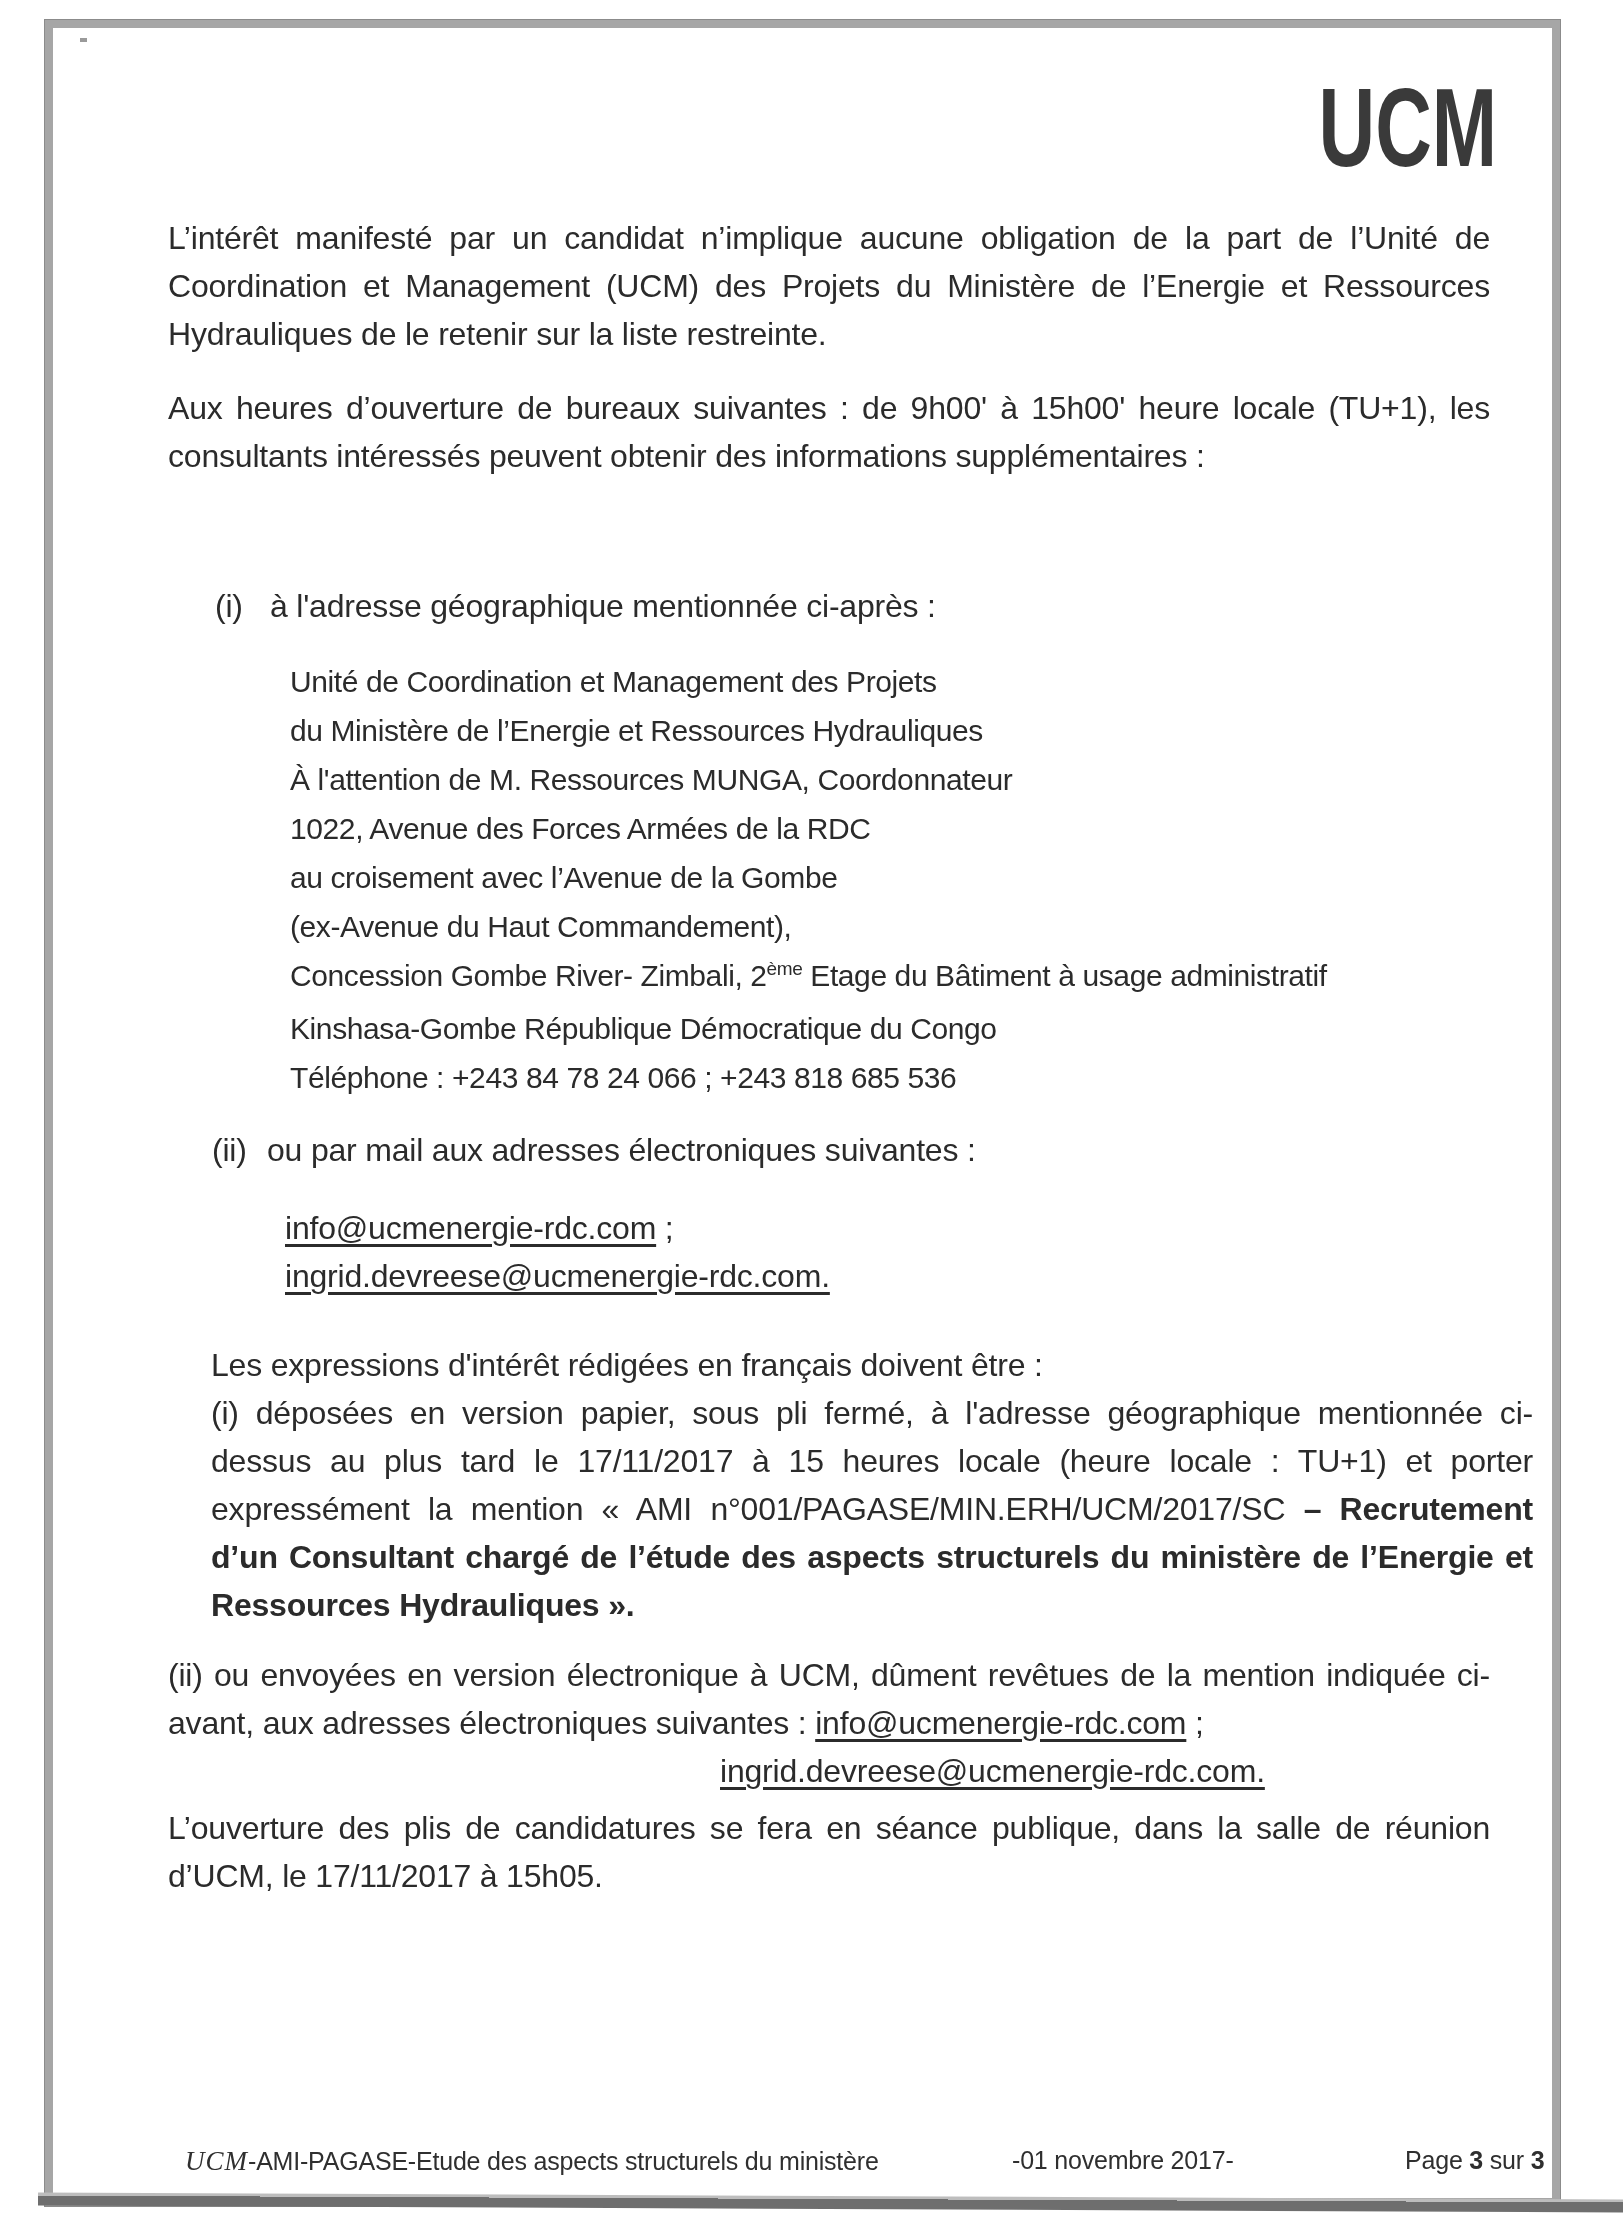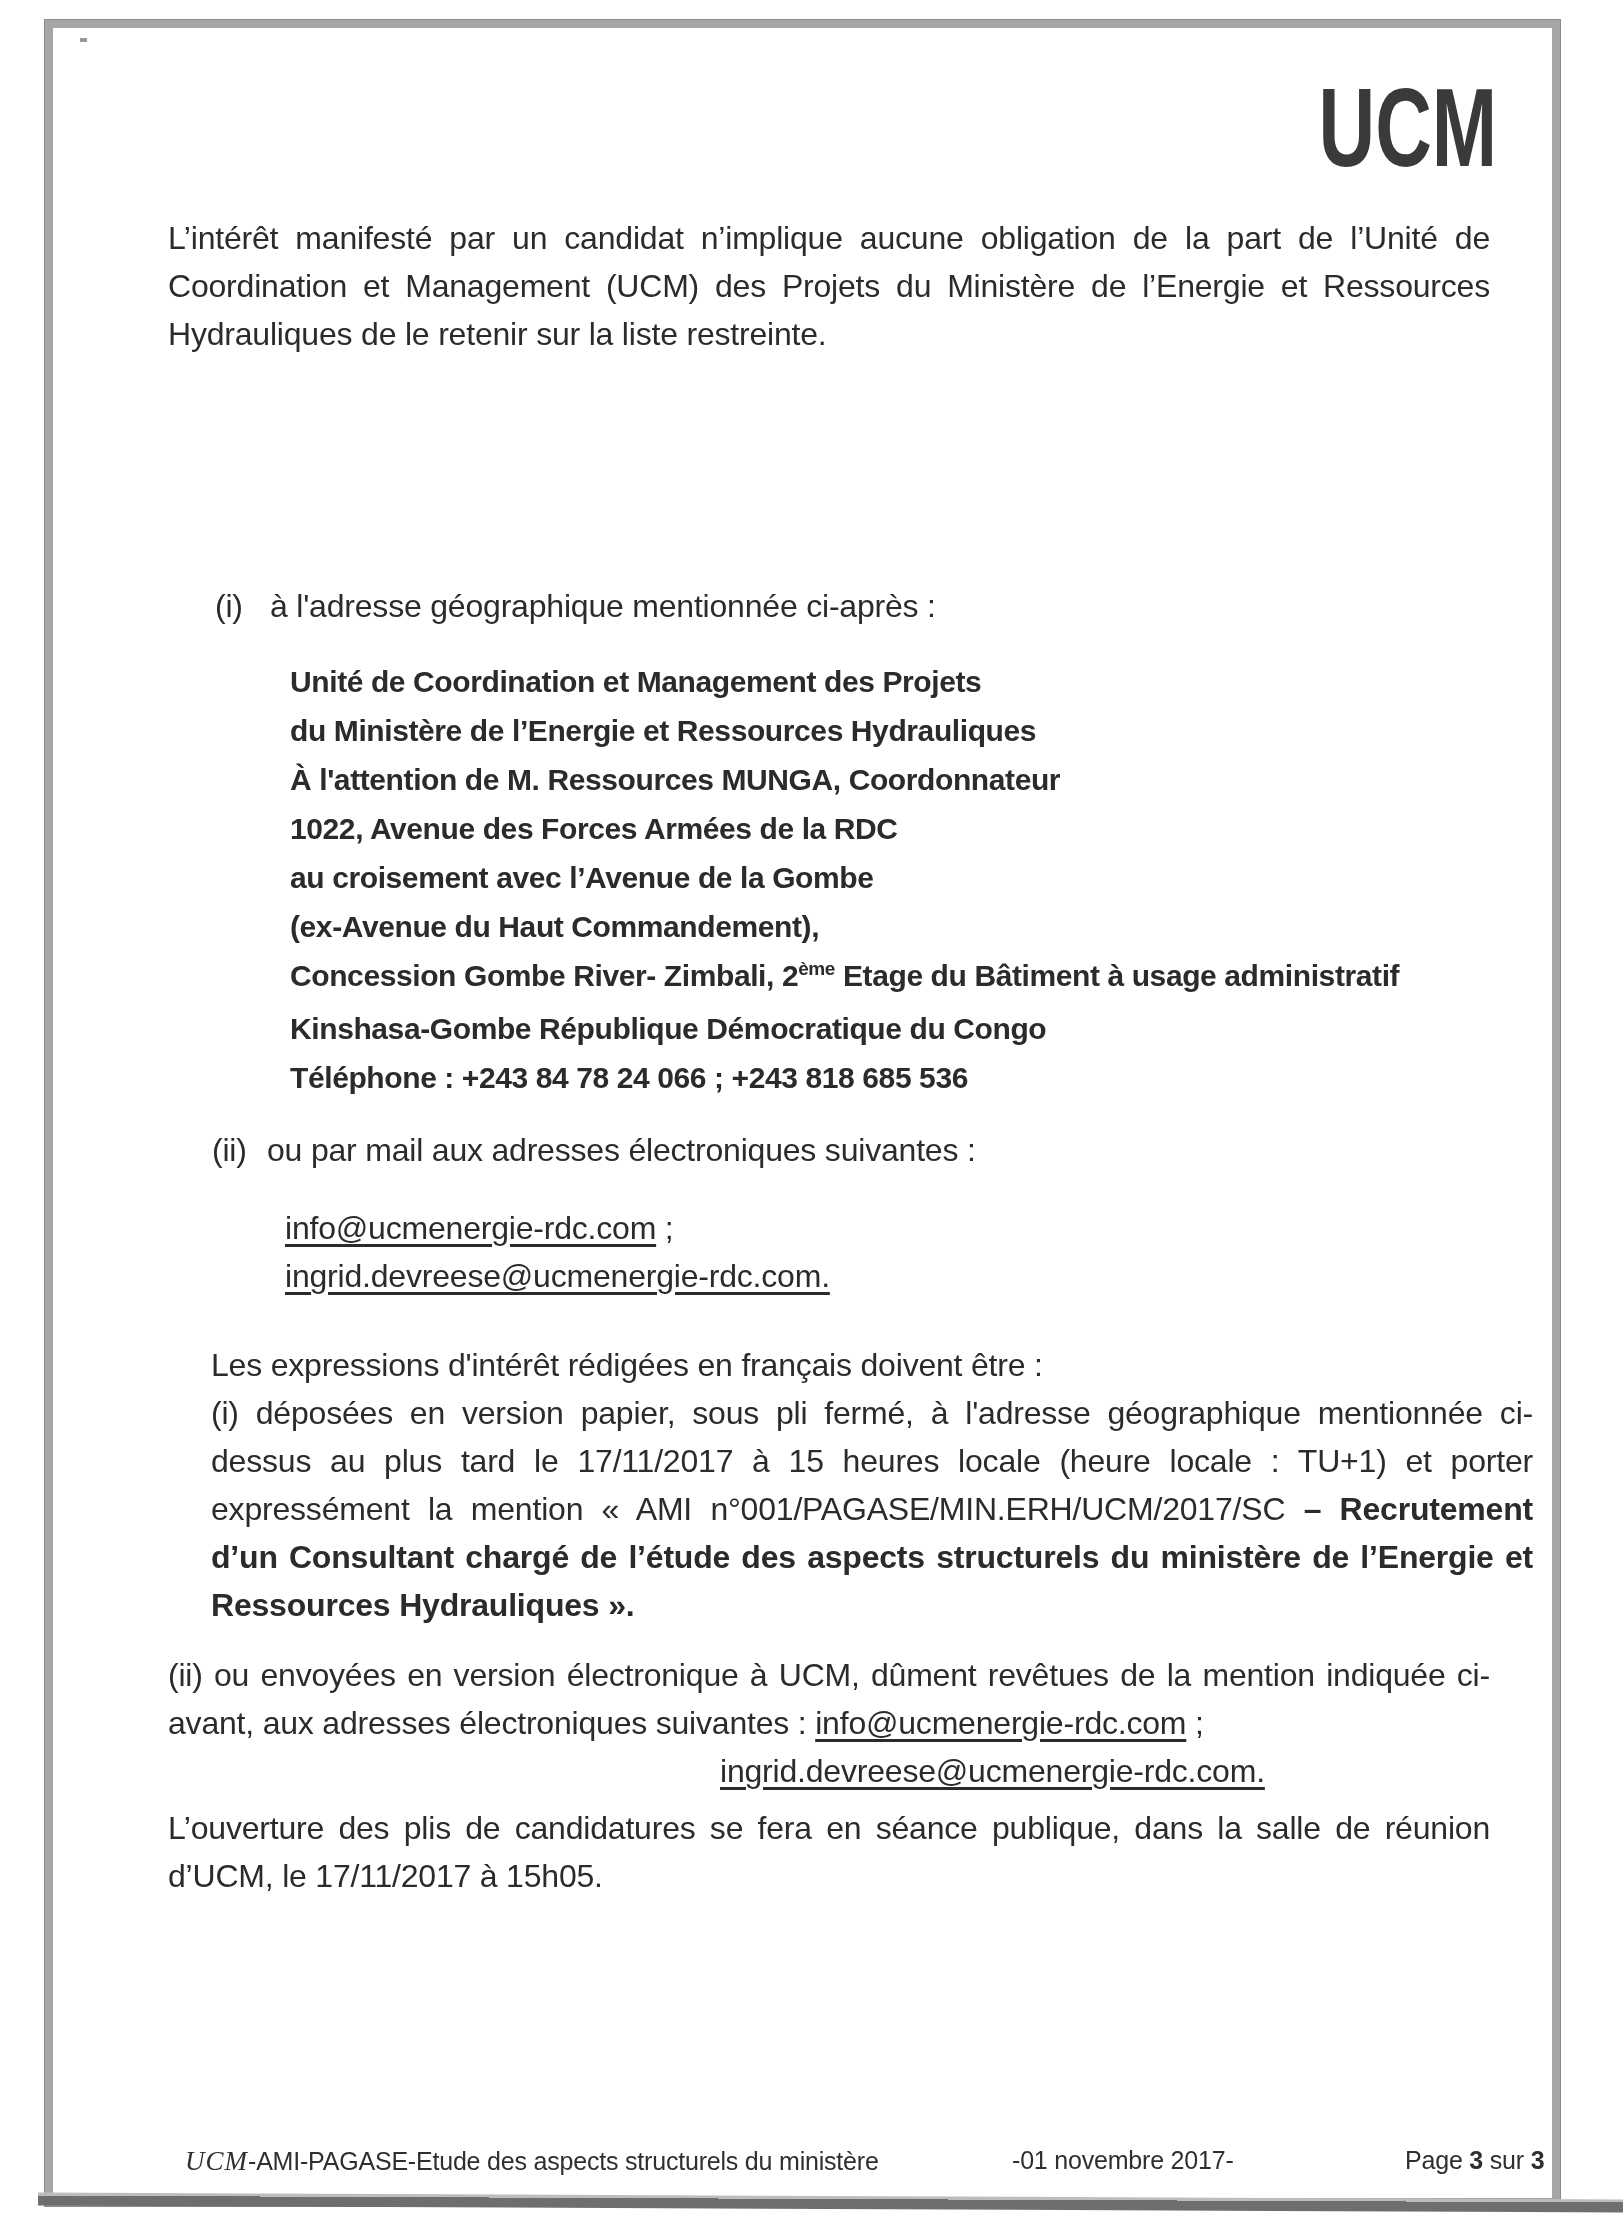--- a/index.html
+++ b/index.html
@@ -26,21 +26,21 @@
   }
   .body-text { font-size:32px; line-height:48px; letter-spacing:-0.2px; }
   .just { text-align:justify; }
   .abs { position:absolute; }
   .p1 { left:168px; top:214px; width:1322px; }
   .p2 { left:168px; top:384px; width:1322px; }
   .li1 { left:215px; top:582px; }
   .li2 { left:212px; top:1126px; }
   .li-label { display:inline-block; width:55px; }
   .address {
-    left:290px; top:657px; font-weight:bold; font-size:30px; line-height:49px;
+    left:290px; top:657px; font-weight:normal; font-size:30px; line-height:49px;
     letter-spacing:-0.4px; white-space:nowrap;
   }
   .address .sup { font-size:19px; position:relative; top:-11px; }
   .emails { left:285px; top:1204px; line-height:48px; }
   .emails .u, .p4 .u { text-decoration:underline; text-decoration-thickness:2.5px; text-underline-offset:5px; }
   .p3 { left:168px; top:1341px; width:1322px;margin-left:43px; }
   .p3 .bold, .bold { font-weight:bold; }
   .p4 { left:168px; top:1651px; width:1322px; }
   .email2-line { text-align:left; margin-left:552px; }
   .p5 { left:168px; top:1804px; width:1322px; }
@@ -56,20 +56,21 @@
 
 <div class="page">
 
   <div class="frame"></div>
   <div class="speck"></div>
 
   <div class="logo">UCM</div>
 
   <div class="abs body-text just p1">L’intérêt manifesté par un candidat n’implique aucune obligation de la part de l’Unité de Coordination et Management (UCM) des Projets du Ministère de l’Energie et Ressources Hydrauliques de le retenir sur la liste restreinte.</div>
 
+  <div class="abs body-text just p2">Aux heures d’ouverture de bureaux suivantes : de 9h00' à 15h00' heure locale (TU+1), les consultants intéressés peuvent obtenir des informations supplémentaires :</div>
 
   <div class="abs body-text li1">
     <span class="li-label">(i)</span><span>à l'adresse géographique mentionnée ci-après :</span>
   </div>
 
   <div class="abs body-text address">
     <div>Unité de Coordination et Management des Projets</div>
     <div>du Ministère de l’Energie et Ressources Hydrauliques</div>
     <div>À l'attention de M. Ressources MUNGA, Coordonnateur</div>
     <div>1022, Avenue des Forces Armées de la RDC</div>

